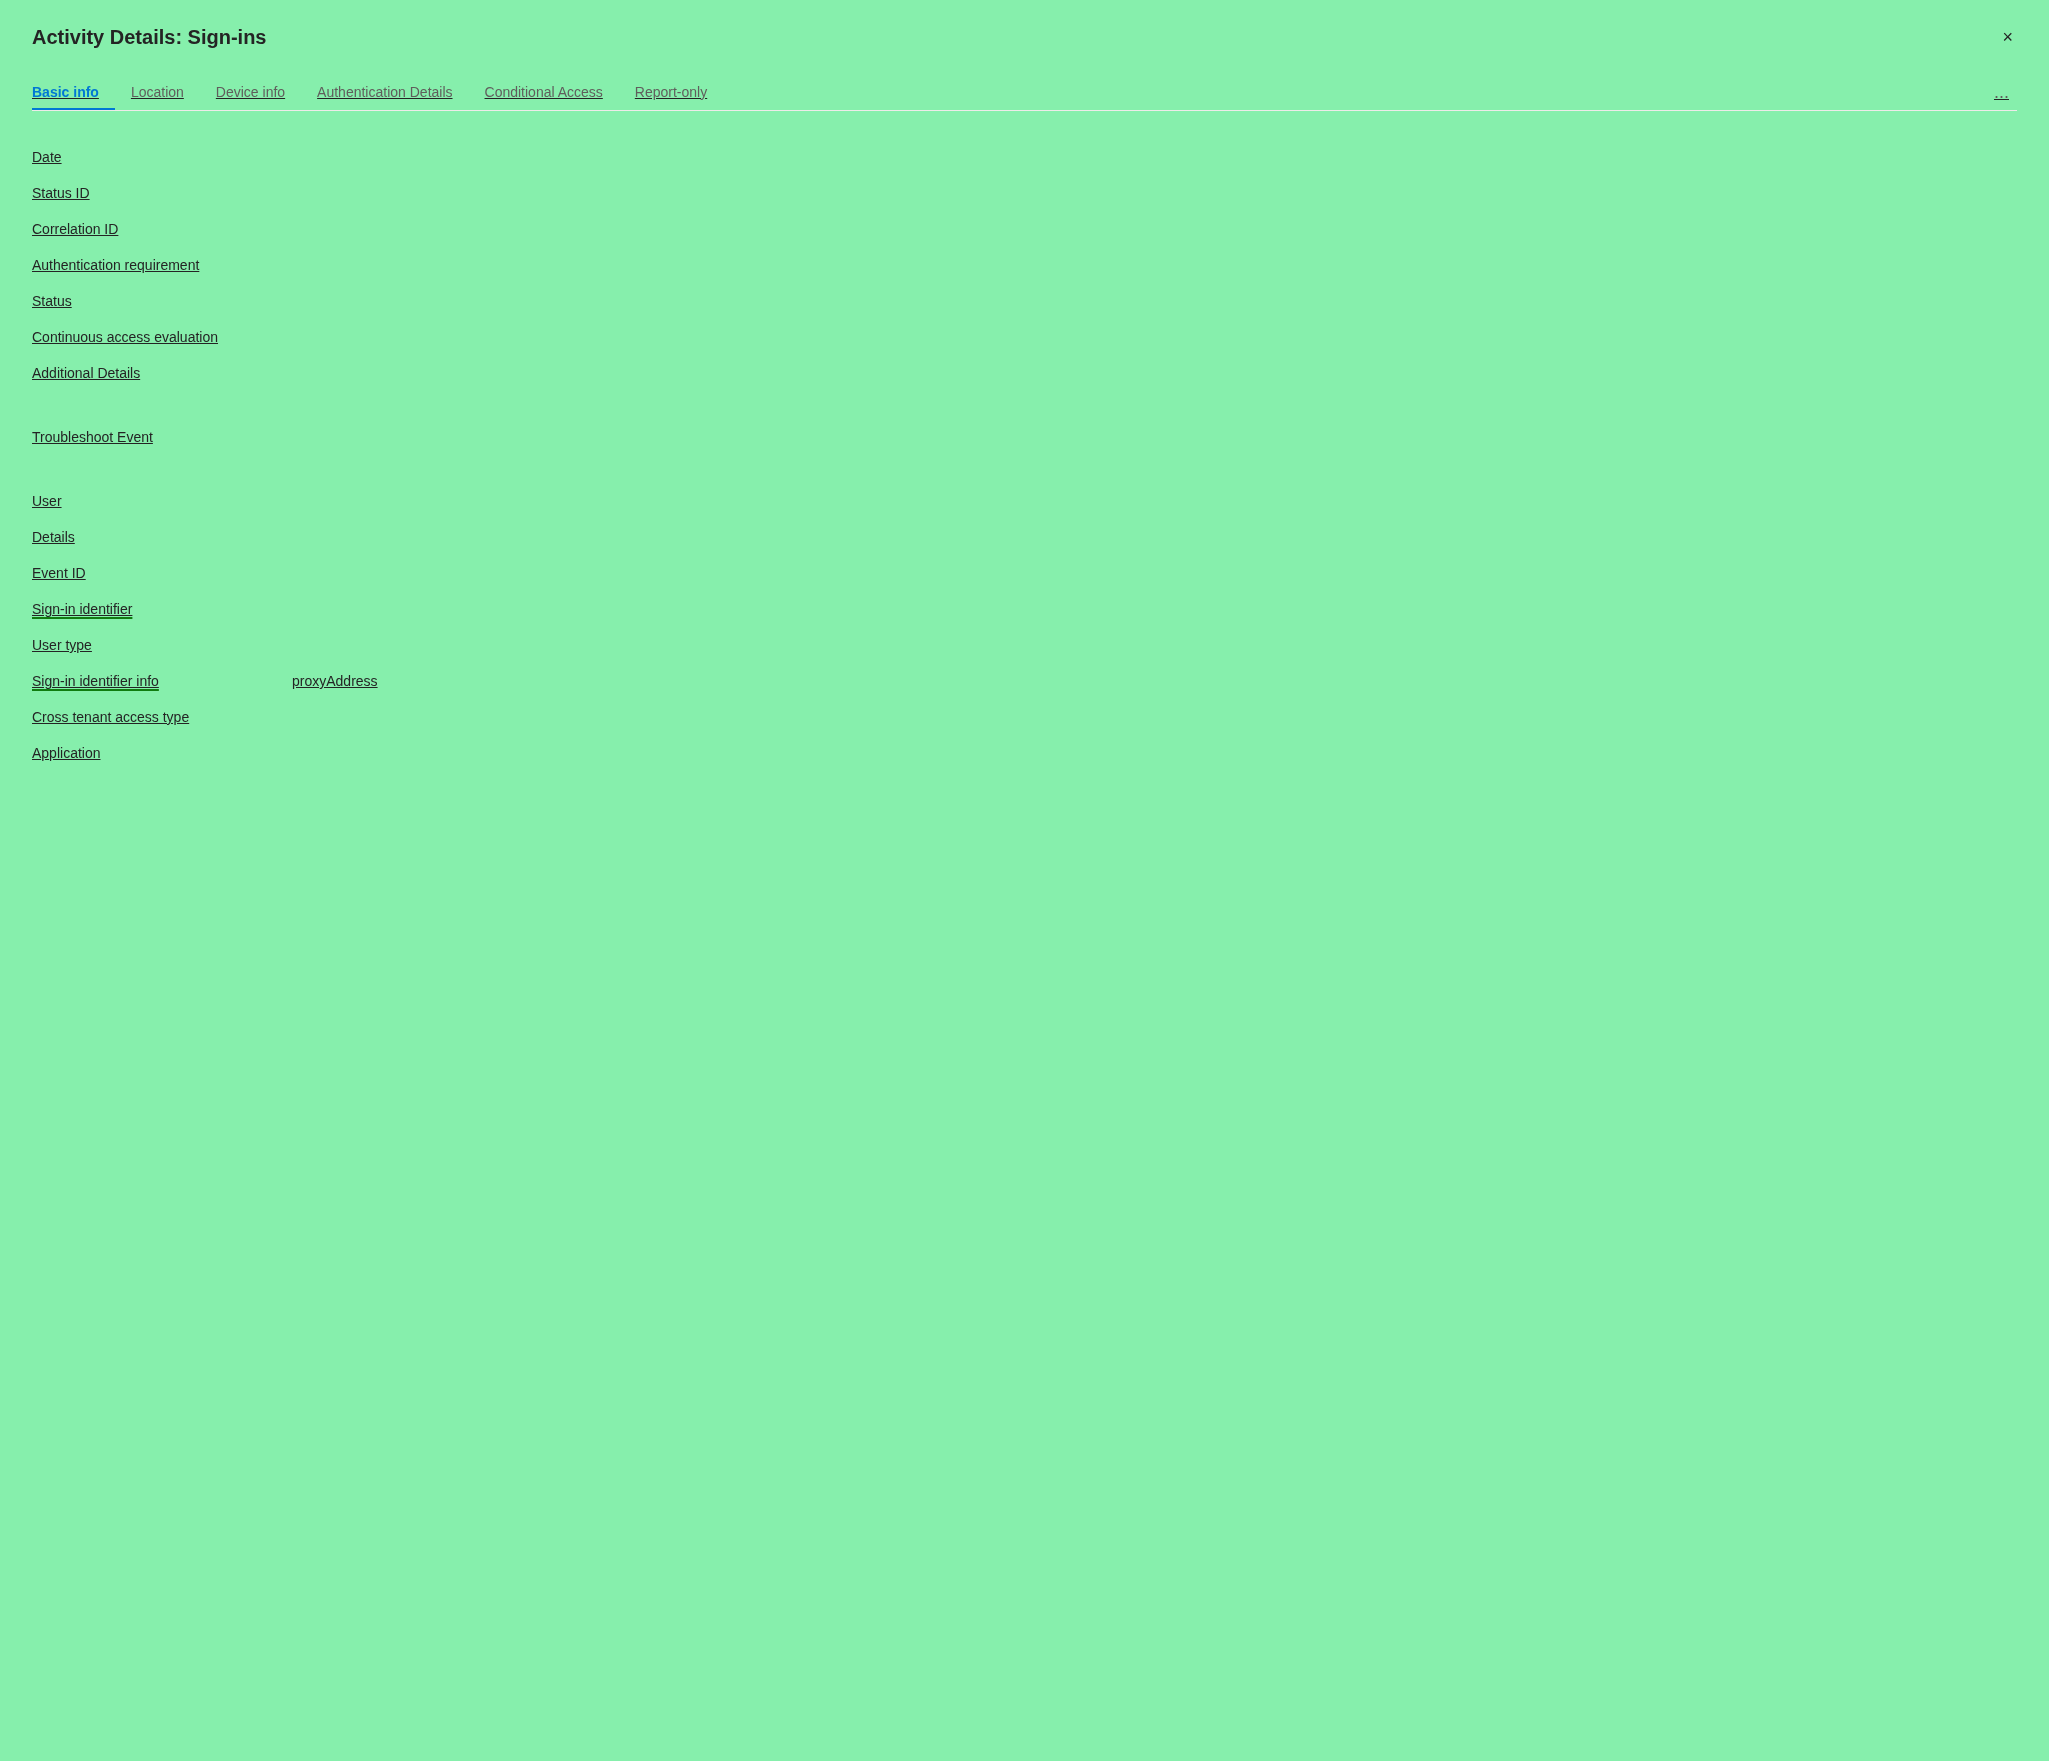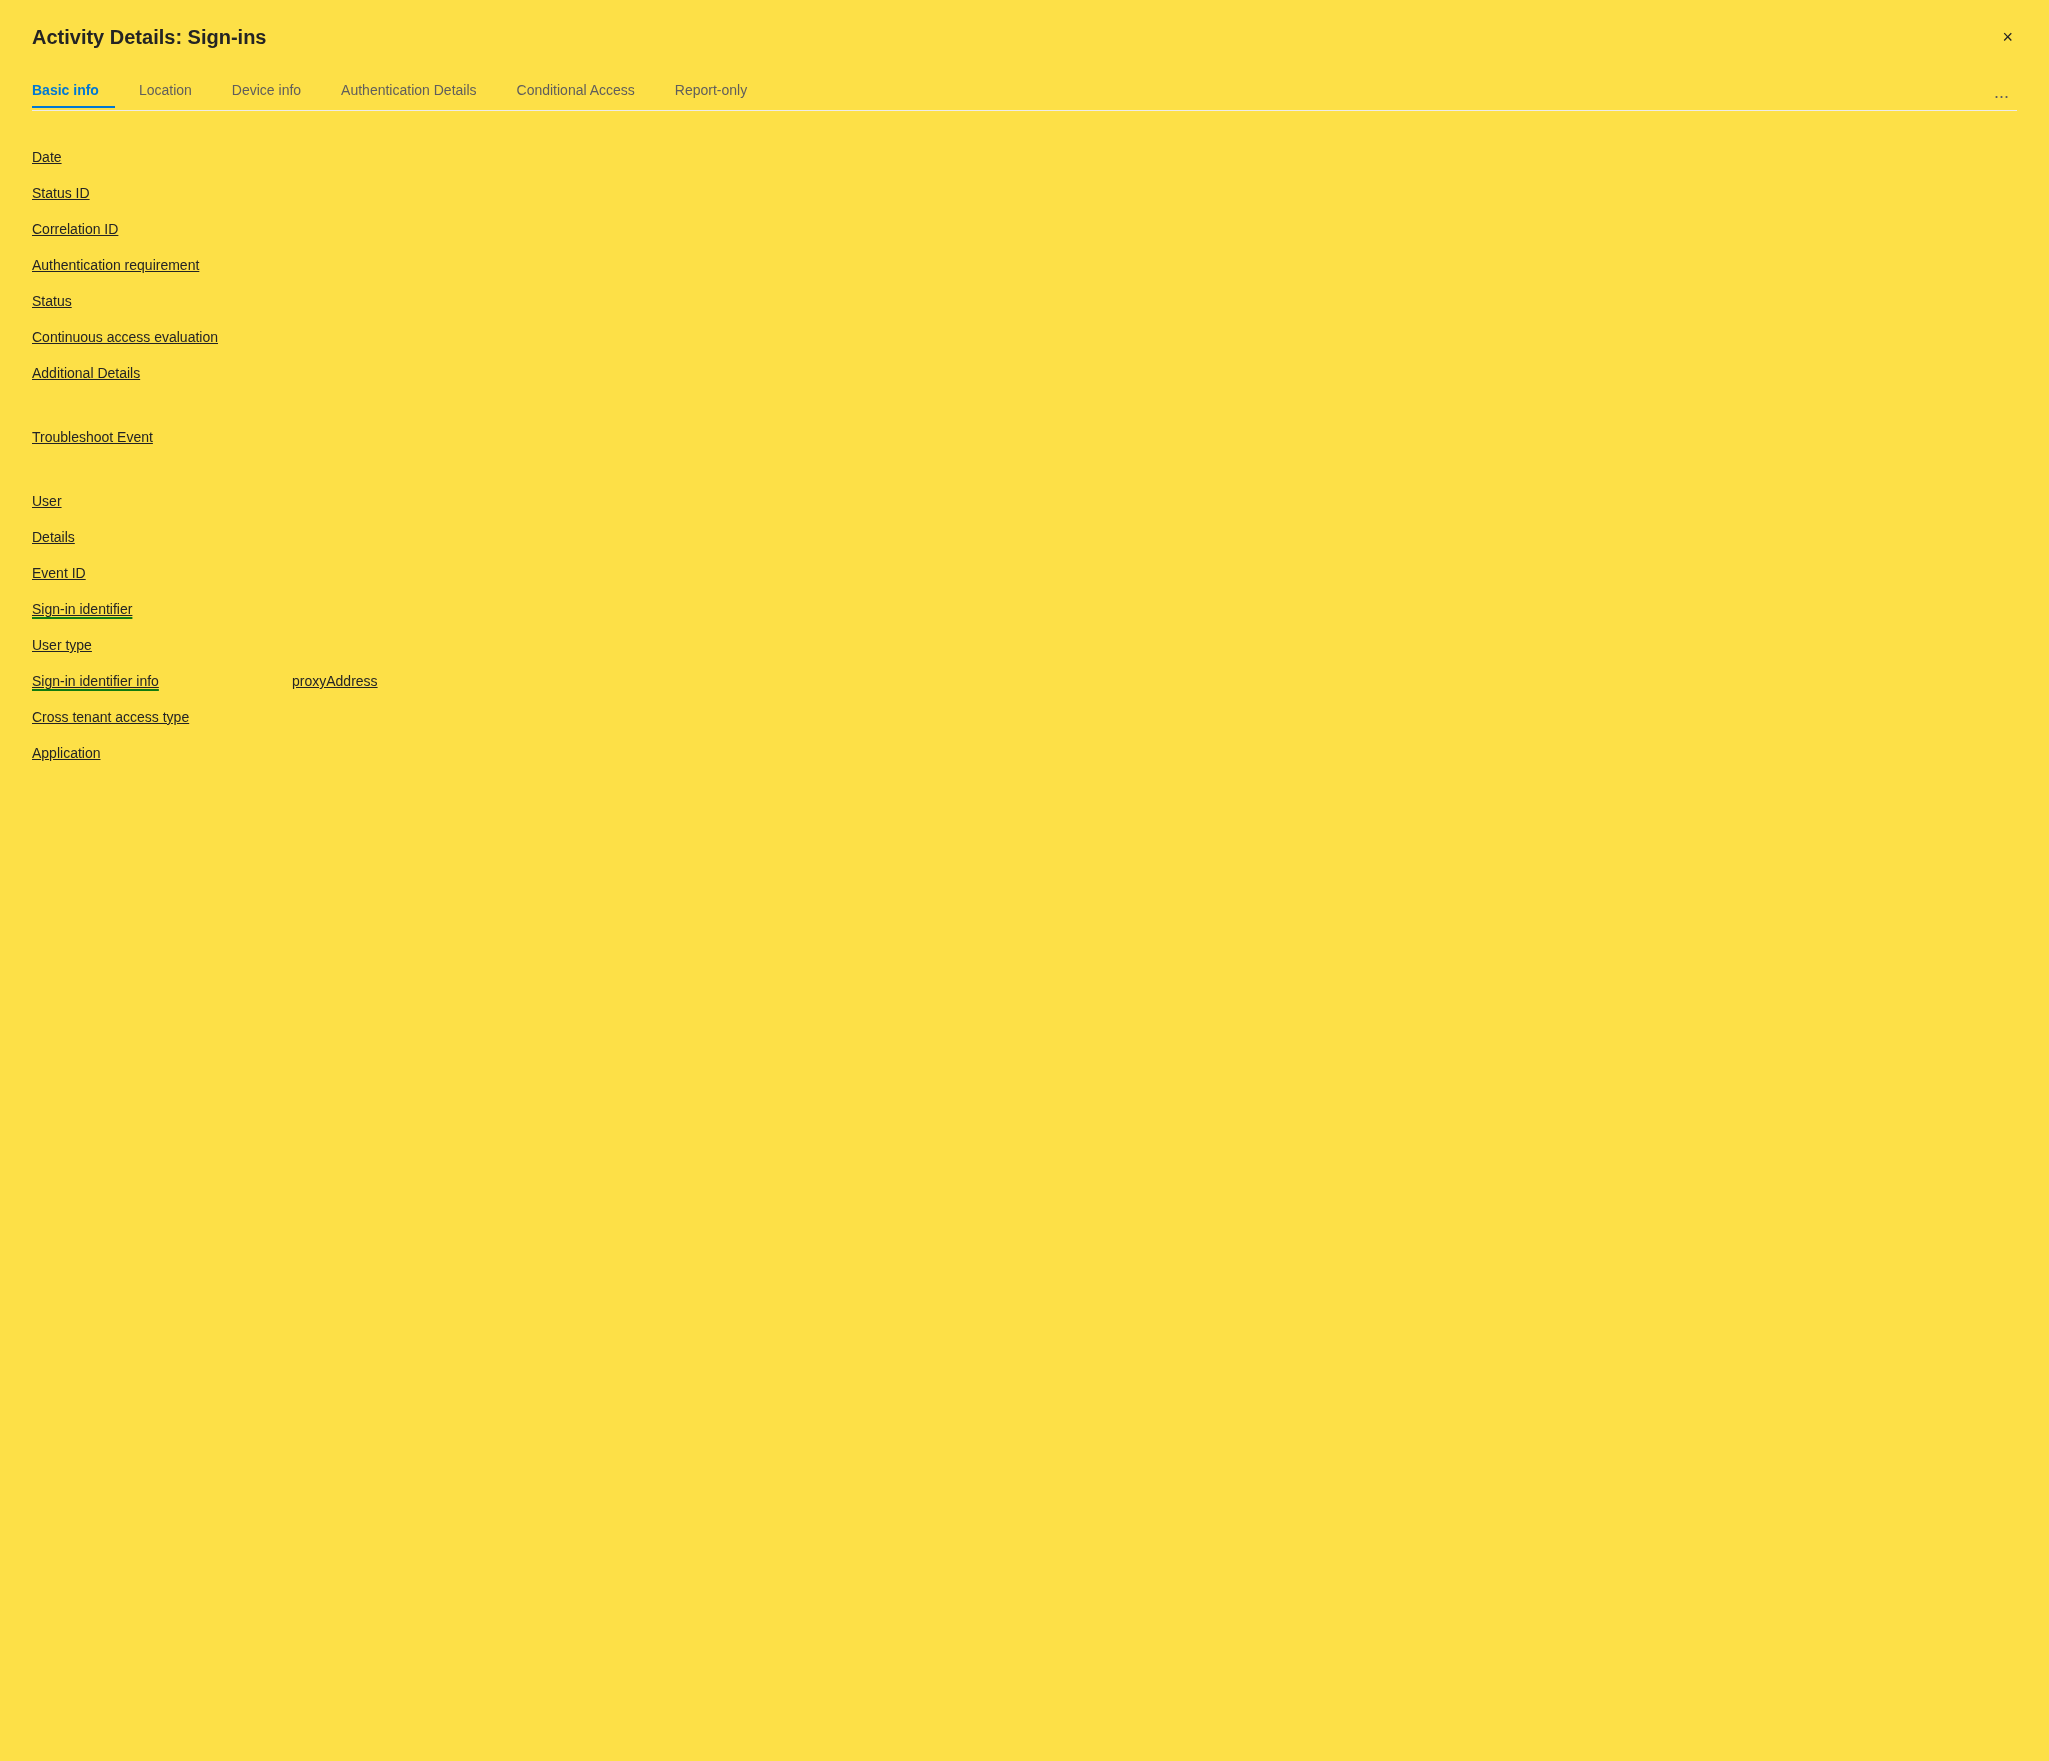--- a/index.html
+++ b/index.html
@@ -11,21 +11,21 @@
     body {
       font-family: 'Segoe UI', -apple-system, BlinkMacSystemFont, sans-serif;
       background: #ffffff;
       color: #242424;
       font-size: 14px;
     }
 
     .dialog {
       width: 100%;
       min-height: 100vh;
-      background: #fde047;
+      background: #86efac;
       padding: 24px 32px;
       position: relative;
     }
 
     .dialog-header {
       display: flex;
       justify-content: space-between;
       align-items: flex-start;
       margin-bottom: 24px;
     }
@@ -46,24 +46,25 @@
       font-size: 18px;
       line-height: 1;
       display: flex;
       align-items: center;
       justify-content: center;
     }
 
     
     .tabs-container {
       display: flex;
-      align-items: flex-start;
+      align-items: center;
       border-bottom: 1px solid #edebe9;
       margin-bottom: 20px;
-      gap: 8px;
+      gap: 0;
+      text-decoration: underline;
     }
 
     .tab {
       padding: 8px 16px;
       cursor: pointer;
       font-size: 14px;
       color: #605e5c;
       border-bottom: 2px solid transparent;
       white-space: nowrap;
       user-select: none;

